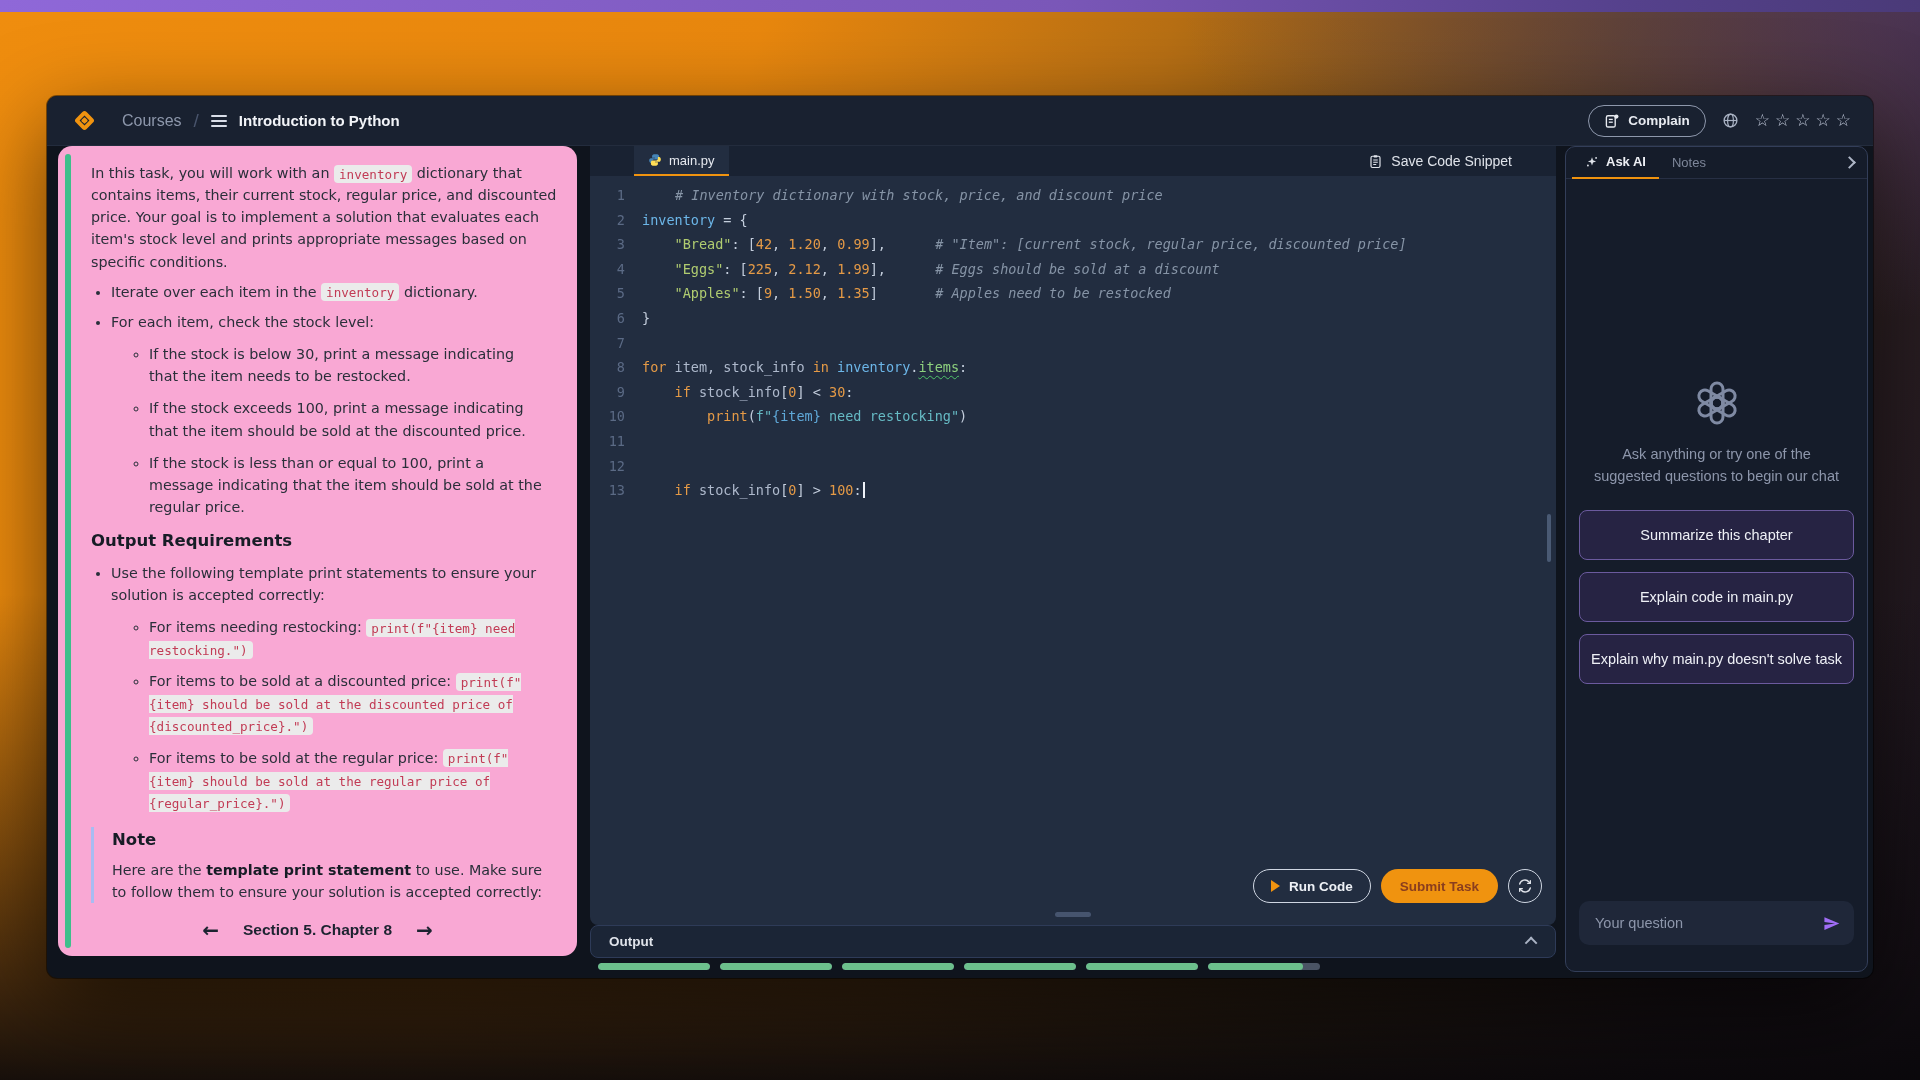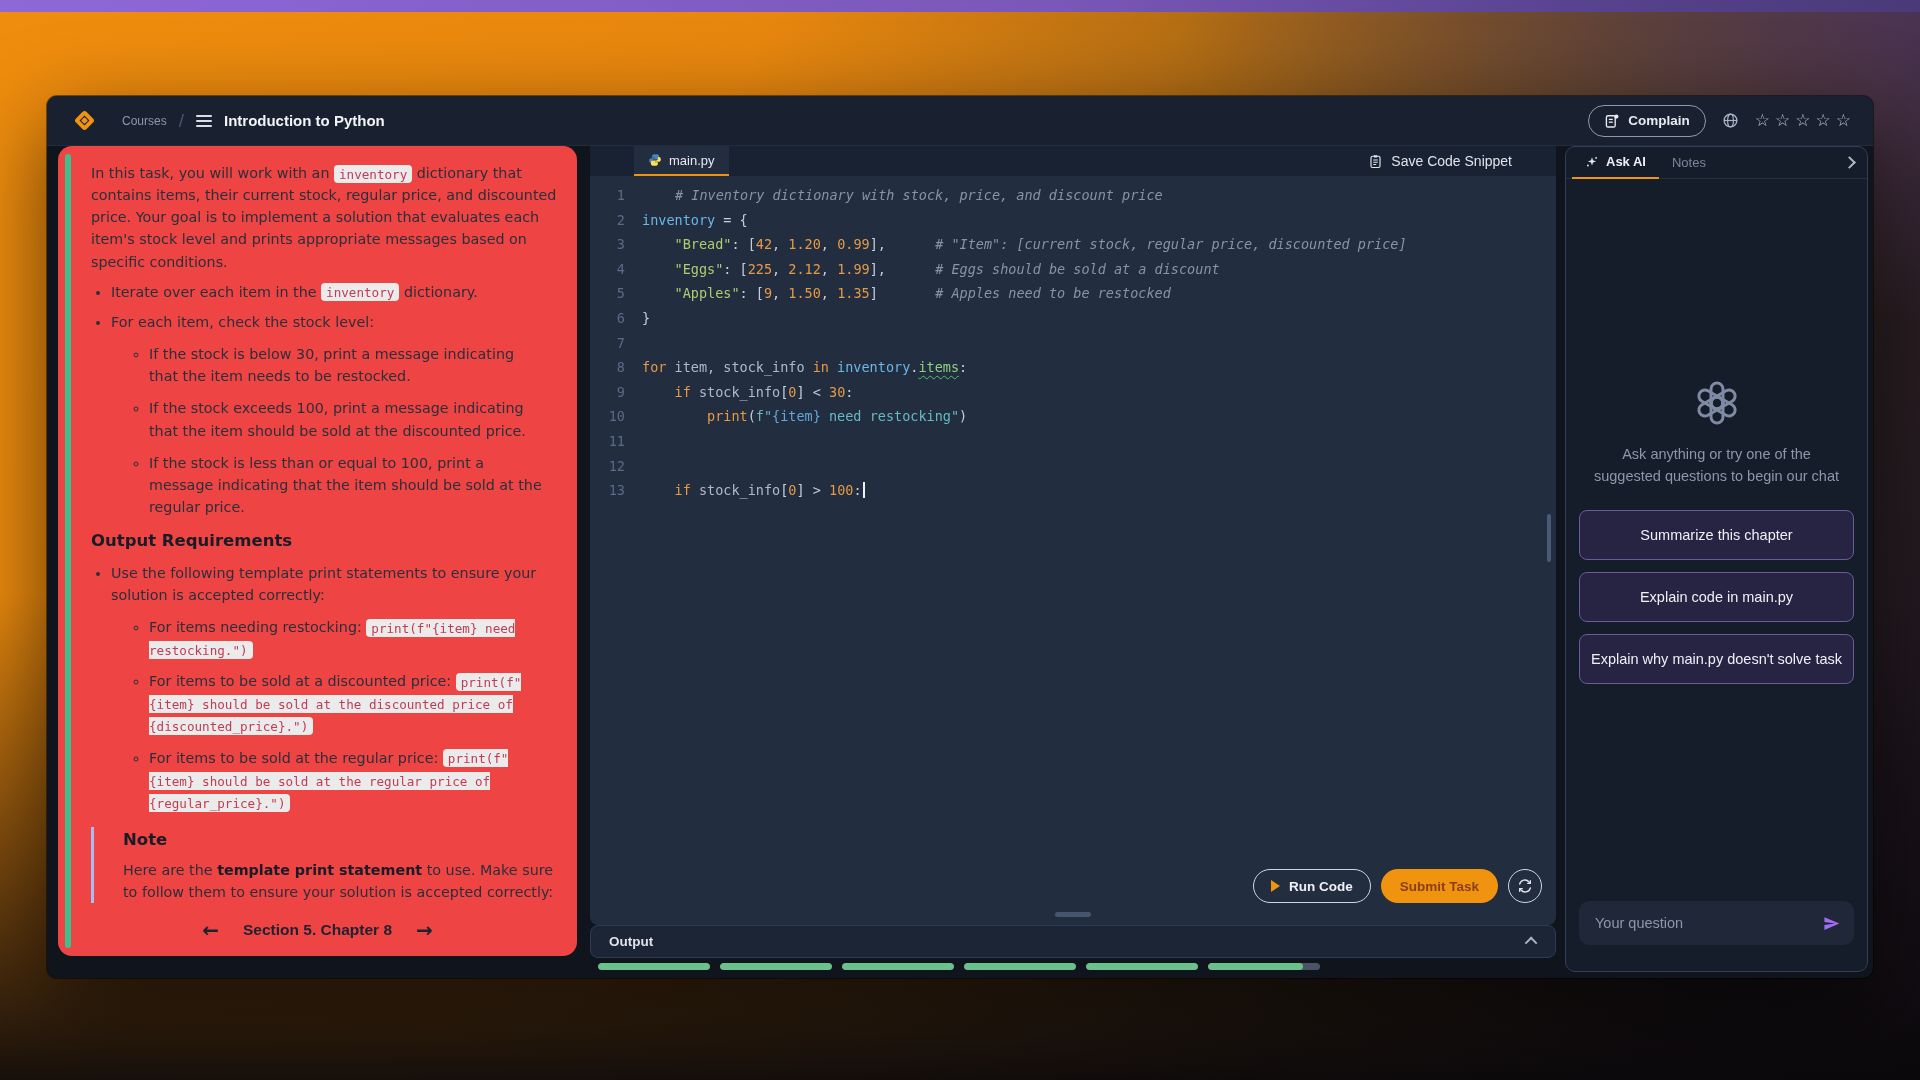--- a/index.html
+++ b/index.html
@@ -18,49 +18,49 @@
   
   .window { position:absolute; left:47px; top:96px; width:1826px; height:882px;
     background:#0f141d; border-radius:10px; box-shadow:0 30px 90px rgba(0,0,0,.6), 0 0 0 1px rgba(0,0,0,.45); }
 
   
   .app-header { position:absolute; top:0; left:0; right:0; height:50px; background:#192130;
     border-bottom:1px solid #232c3d; border-radius:10px 10px 0 0; display:flex; align-items:center; padding:0 22px; }
   .logo { width:15px; height:15px; border:4px solid #f0930f; border-radius:3px; transform:rotate(45deg);
     margin:0 6px 0 8px; position:relative; display:inline-block; }
   .logo i { position:absolute; left:1px; top:1px; width:5px; height:5px; background:#f0930f; border-radius:1px; }
-  .crumb { color:#8d97ab; font-size:12px; margin-left:24px; cursor:pointer; }
+  .crumb { color:#8d97ab; font-size:16px; margin-left:24px; cursor:pointer; }
   .slash { color:#49546c; font-size:19px; margin:0 12px; }
   .hamburger { display:inline-block; width:16px; margin-right:12px; }
   .hamburger i { display:block; width:16px; height:2px; background:#d9dee8; border-radius:1px;
     box-shadow:0 5px 0 #d9dee8, 0 10px 0 #d9dee8; margin-bottom:10px; }
   .course-title { color:#f2f4f8; font-size:15px; font-weight:700; }
   .header-right { margin-left:auto; display:flex; align-items:center; gap:16px; }
   .complain-btn { display:flex; align-items:center; gap:8px; background:transparent; border:1px solid #8e98ac;
     border-radius:17px; height:32px; padding:0 15px; color:#e8ebf1; font-size:13.5px; font-weight:600;
     font-family:inherit; cursor:pointer; }
   .stars { display:flex; gap:5px; }
   .star { color:#b9c1d2; font-size:17px; line-height:1; cursor:pointer; }
 
   
-  .task-panel { position:absolute; left:11px; top:50px; width:519px; height:810px; background:#ef4444;
+  .task-panel { position:absolute; left:11px; top:50px; width:519px; height:810px; background:#f9a8d4;
     border-radius:14px; overflow:hidden; }
   .green-bar { position:absolute; left:7px; top:8px; bottom:8px; width:6px; border-radius:3px; background:#3fbf8c; }
   .task-content { position:absolute; left:33px; right:18px; top:10px; bottom:50px; overflow:hidden;
     color:#2a2f3a; font-size:14.3px; line-height:1.55; font-family:"DejaVu Sans",sans-serif; }
   .task-content p { margin:6px 0; }
   .task-content h3 { font-size:16.5px; color:#171c26; margin:10px 0 4px; }
   ul.lvl1 { margin:2px 0 6px; padding-left:20px; }
   ul.lvl1 > li { margin:8px 0; }
   ul.lvl2 { margin:8px 16px 2px; padding-left:22px; }
   ul.lvl2 > li { margin:10px 0; }
   .seg-code { font-family:"DejaVu Sans Mono",monospace; font-size:12.6px; color:#c23b55;
     background:#ebebeb; padding:1.5px 5px; border-radius:4px; }
   .seg-bold { font-weight:700; color:#171c26; }
-  .note { margin-top:14px; border-left:3px solid #a8bcf2; padding-left:29px; }
+  .note { margin-top:14px; border-left:3px solid #a8bcf2; padding-left:18px; }
   .note h4 { font-size:16.5px; margin:2px 0 6px; color:#171c26; }
   .chapter-nav { position:absolute; left:0; right:0; bottom:8px; height:36px; display:flex;
     align-items:center; justify-content:center; gap:20px; }
   .nav-arrow { background:none; border:none; font-size:20px; font-weight:700; color:#1c2330; cursor:pointer;
     font-family:"DejaVu Sans",sans-serif; padding:0 4px; }
   .nav-label { font-size:15.5px; font-weight:700; color:#1c2330; }
 
   
   .editor-col { position:absolute; left:543px; top:50px; width:966px; height:832px; }
   .tabbar { position:absolute; top:0; left:0; right:0; height:30px; background:#192232;

